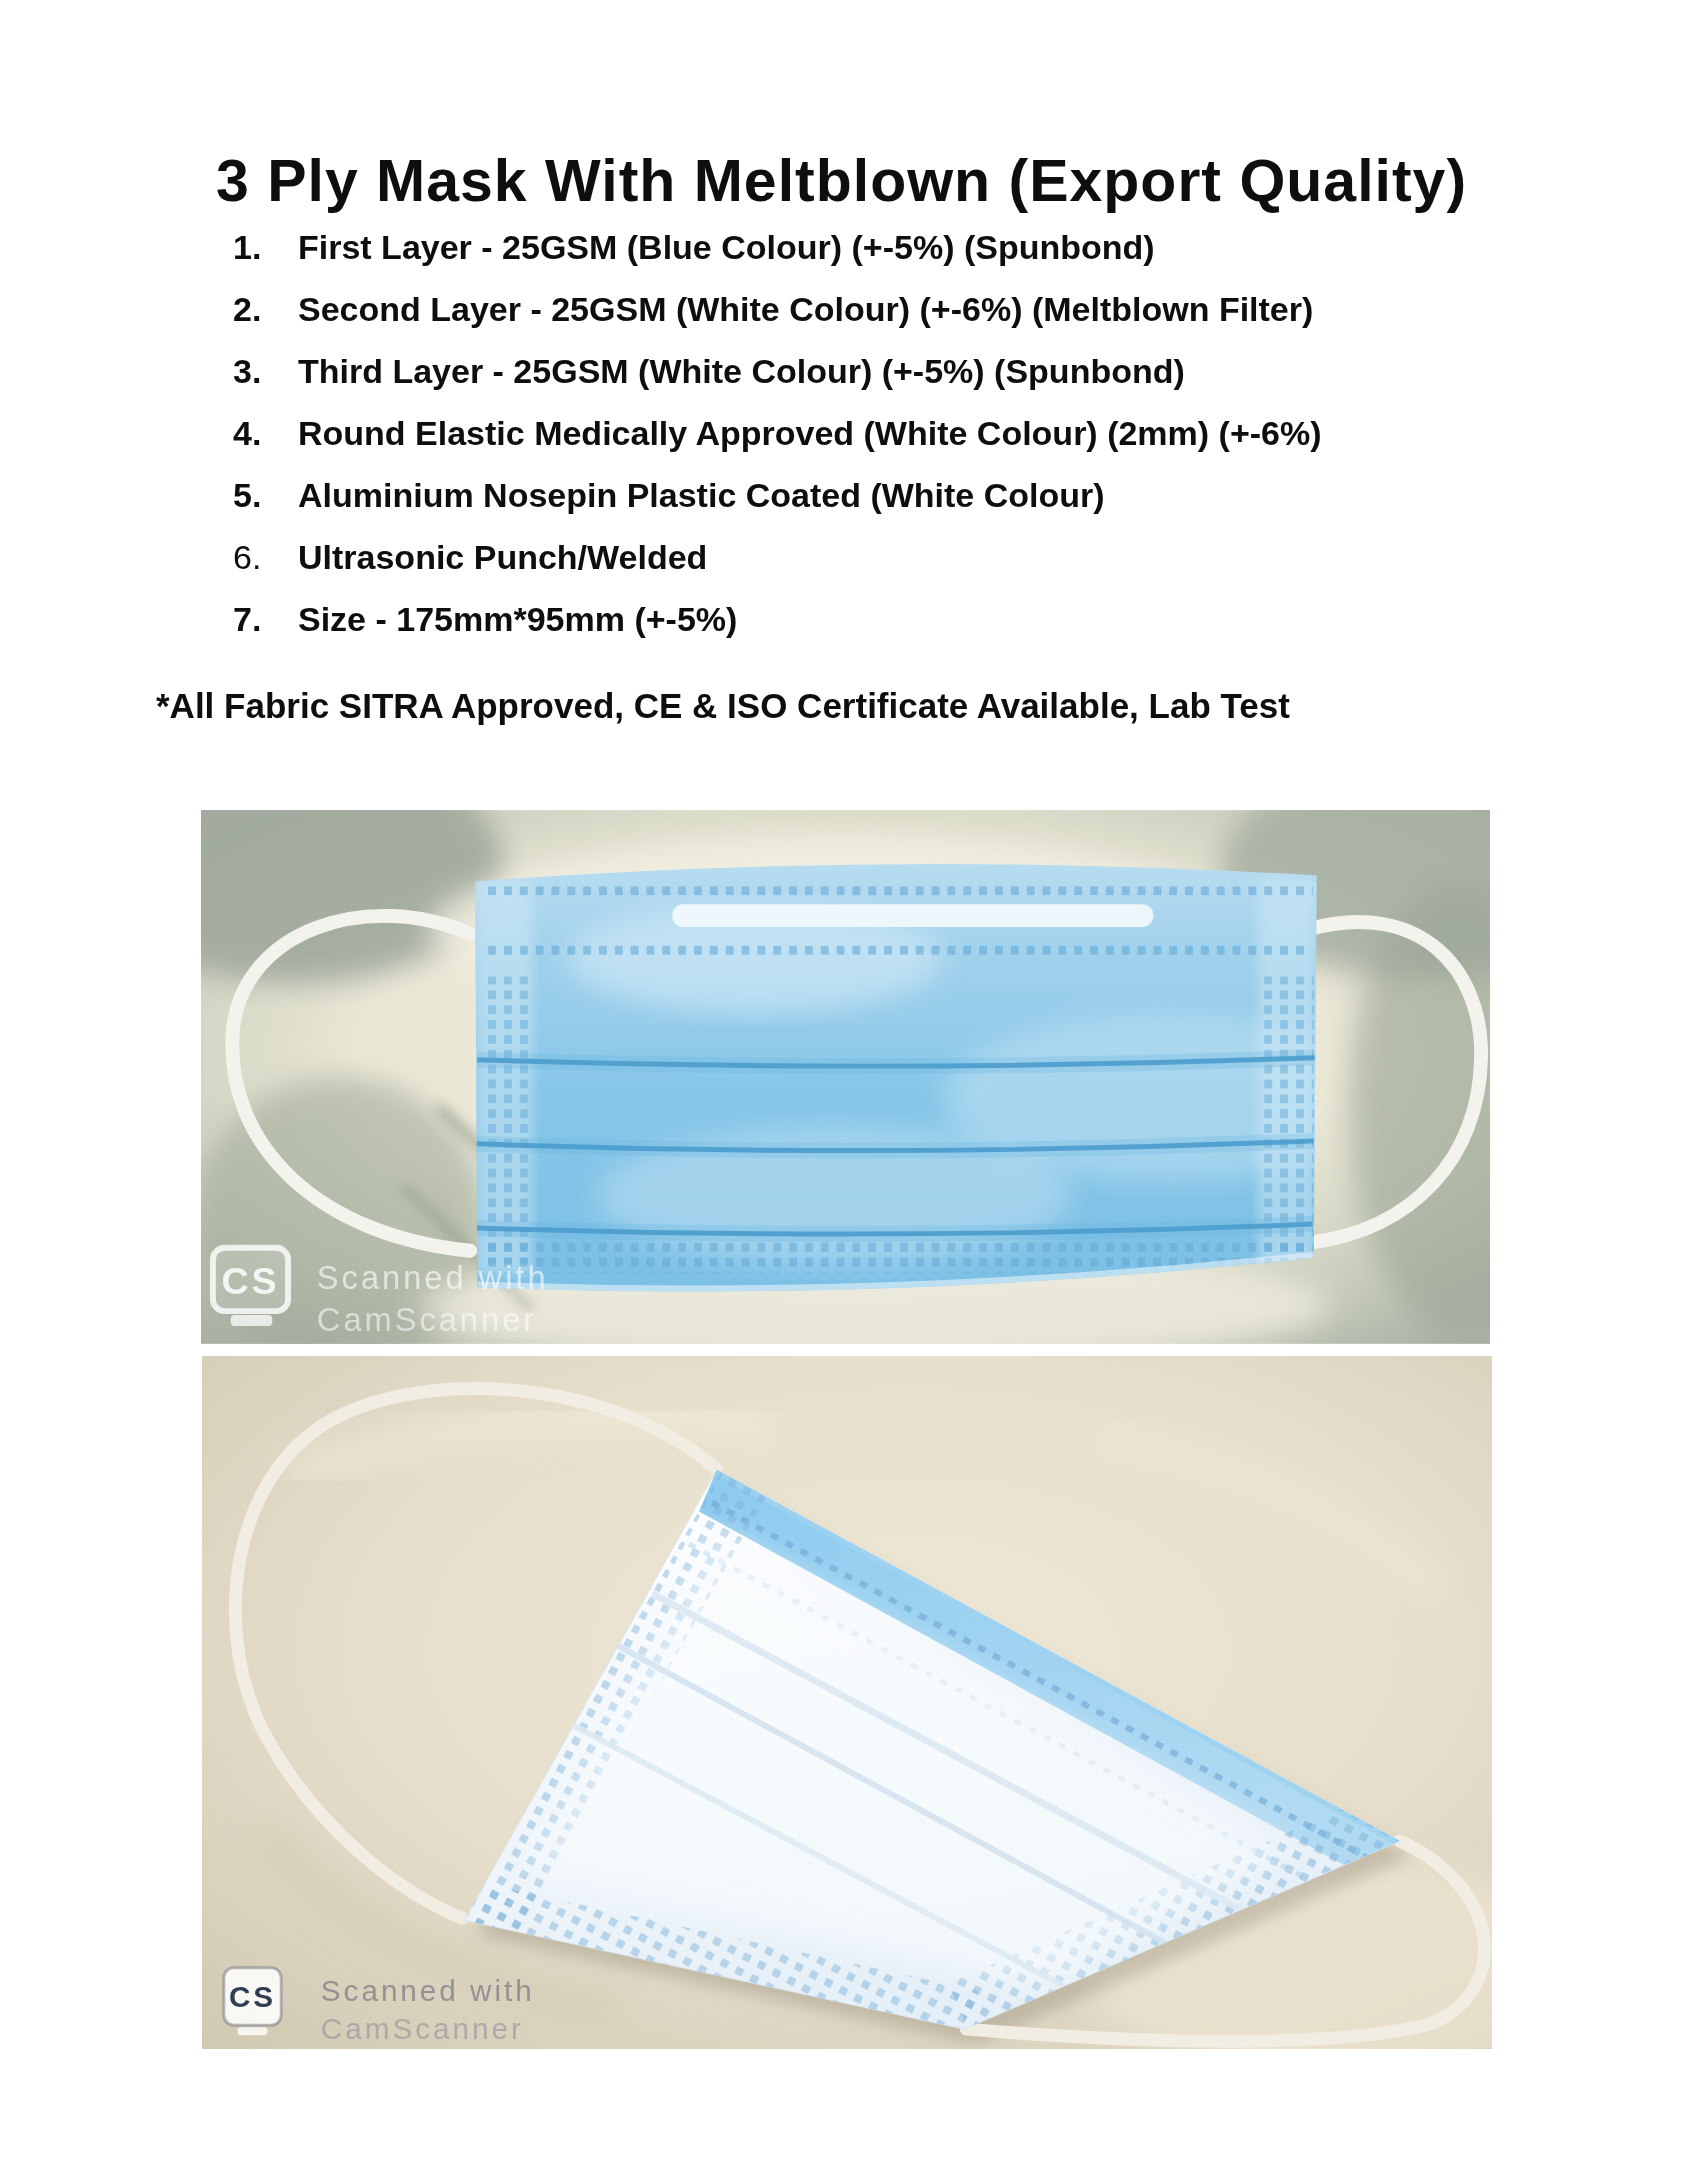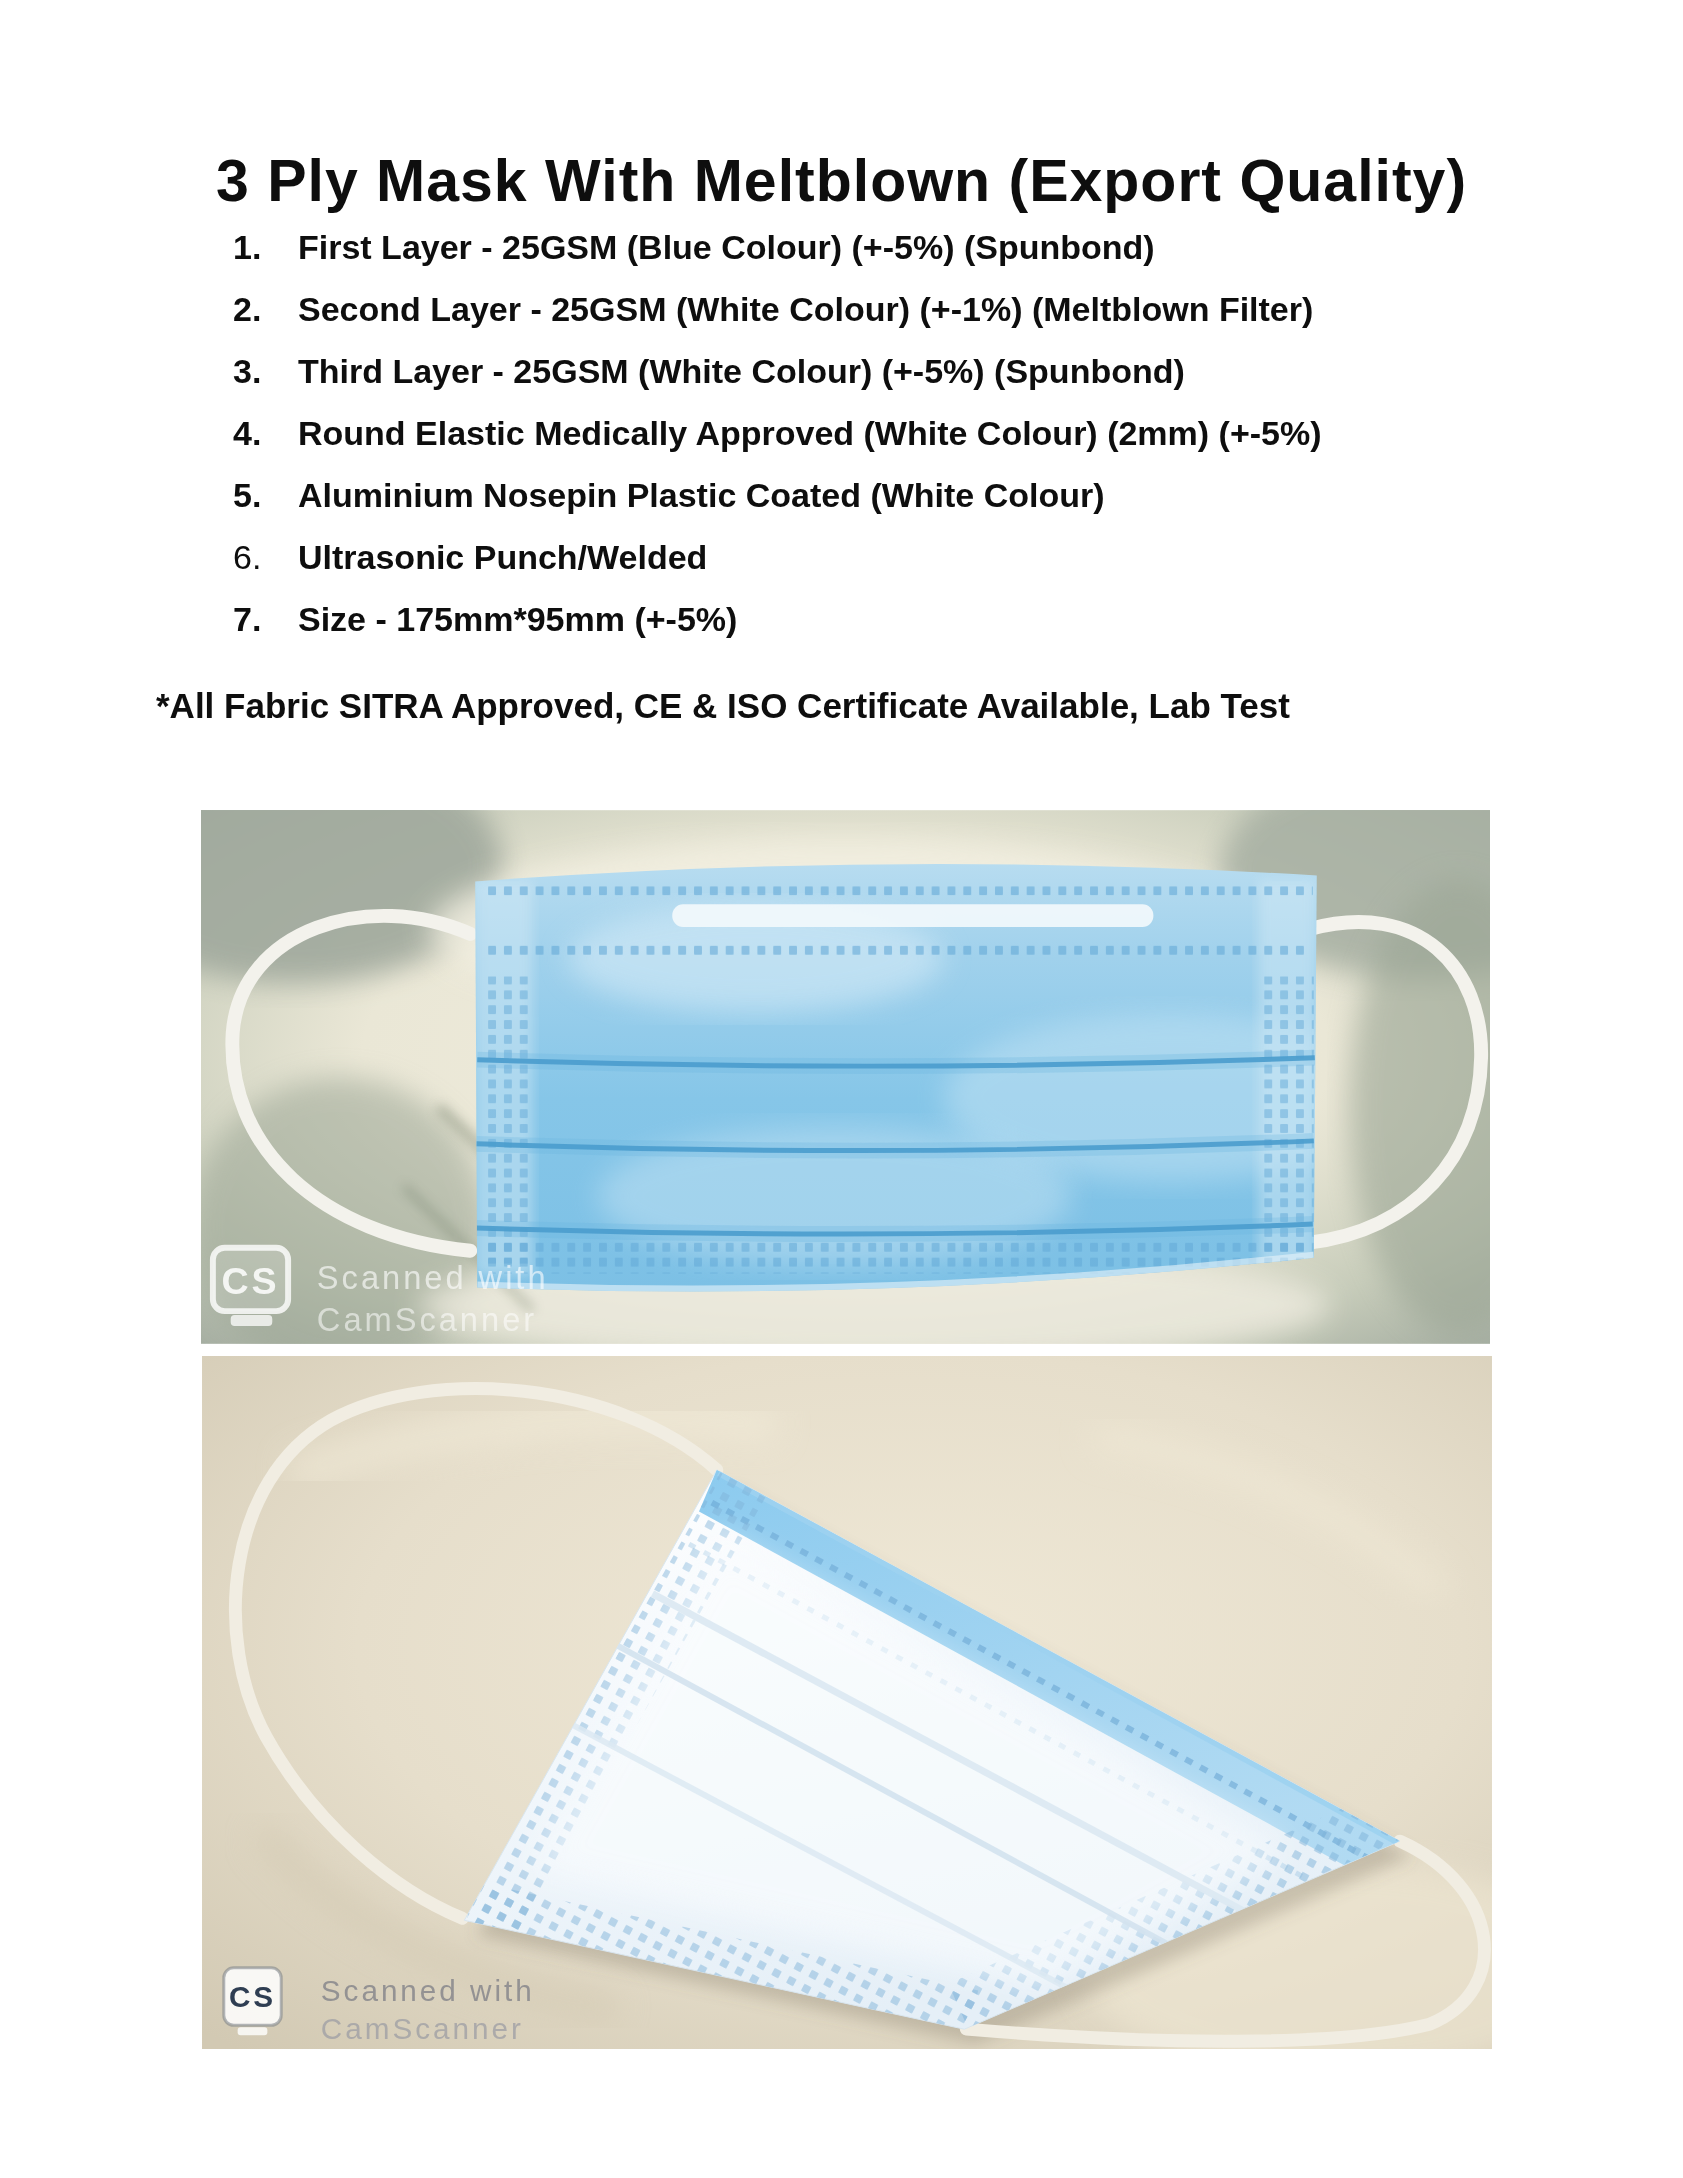--- a/index.html
+++ b/index.html
@@ -26,29 +26,29 @@
 
   <h1 class="title">3 Ply Mask With Meltblown (Export Quality)</h1>
 
   <div class="spec-list">
       <div class="li">
         <span class="num">1.</span>
         <span class="txt">First Layer - 25GSM (Blue Colour) (+-5%) (Spunbond)</span>
       </div>
       <div class="li">
         <span class="num">2.</span>
-        <span class="txt">Second Layer - 25GSM (White Colour) (+-1%) (Meltblown Filter)</span>
+        <span class="txt">Second Layer - 25GSM (White Colour) (+-6%) (Meltblown Filter)</span>
       </div>
       <div class="li">
         <span class="num">3.</span>
         <span class="txt">Third Layer - 25GSM (White Colour) (+-5%) (Spunbond)</span>
       </div>
       <div class="li">
         <span class="num">4.</span>
-        <span class="txt">Round Elastic Medically Approved (White Colour) (2mm) (+-5%)</span>
+        <span class="txt">Round Elastic Medically Approved (White Colour) (2mm) (+-6%)</span>
       </div>
       <div class="li">
         <span class="num">5.</span>
         <span class="txt">Aluminium Nosepin Plastic Coated (White Colour)</span>
       </div>
       <div class="li">
         <span class="num light">6.</span>
         <span class="txt">Ultrasonic Punch/Welded</span>
       </div>
       <div class="li">

